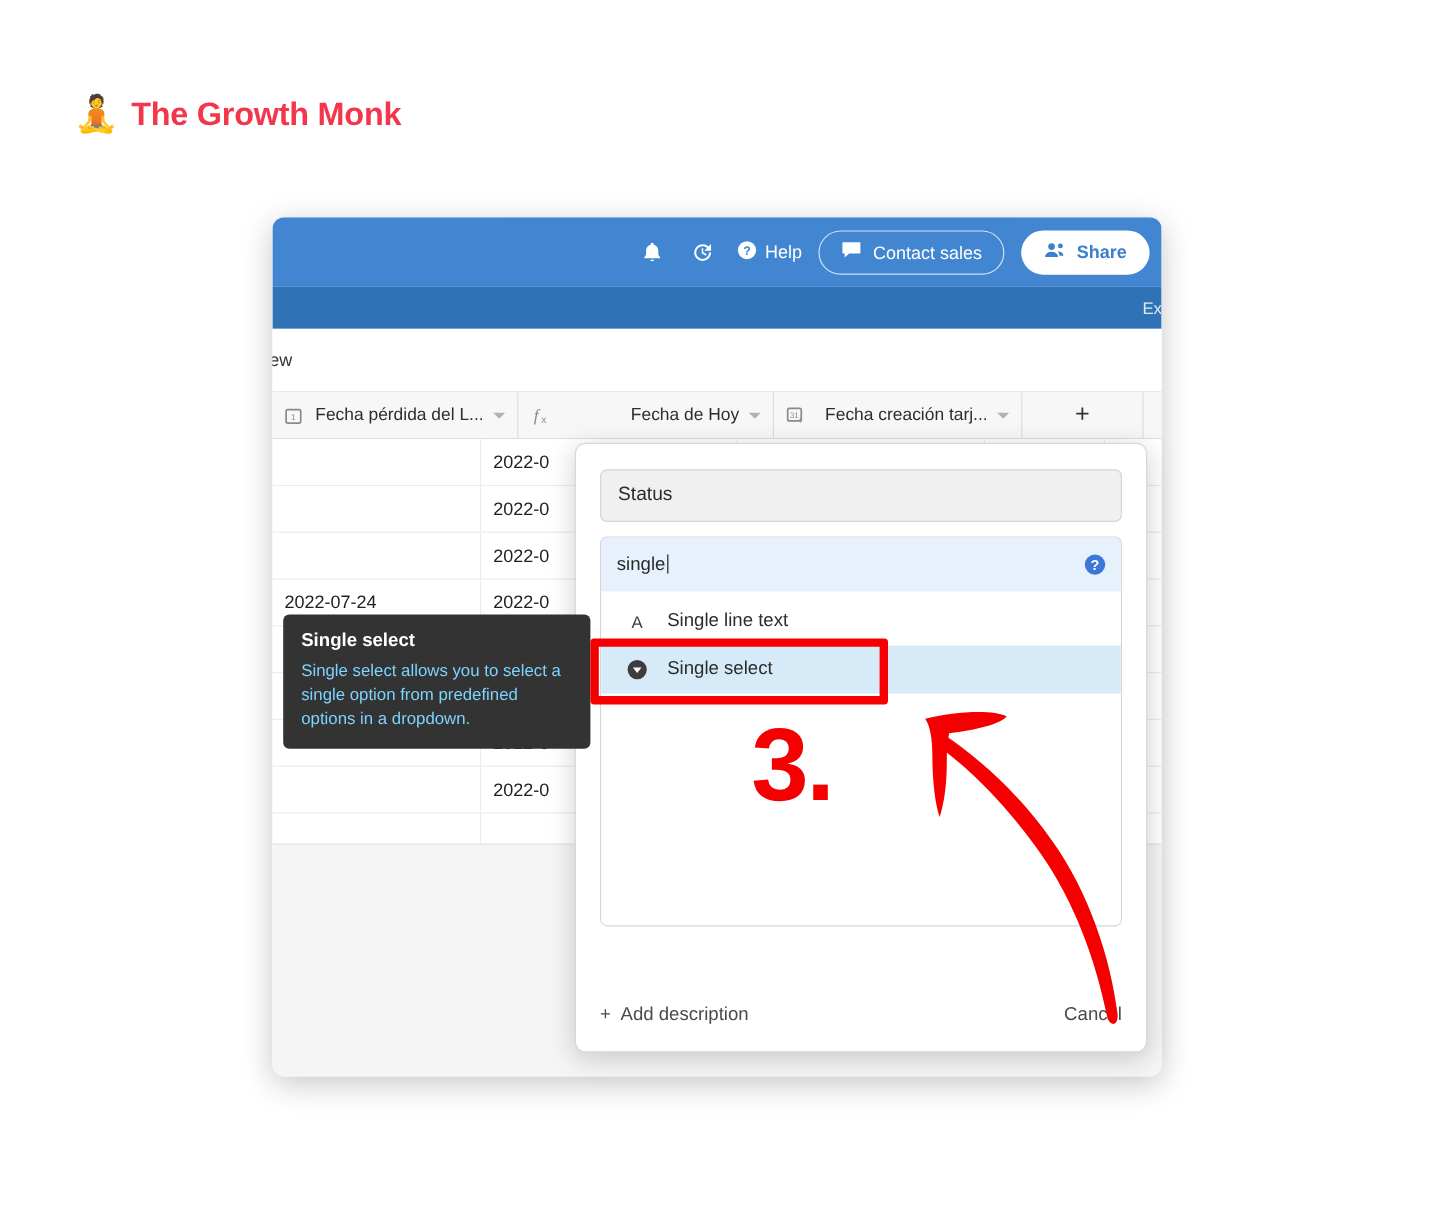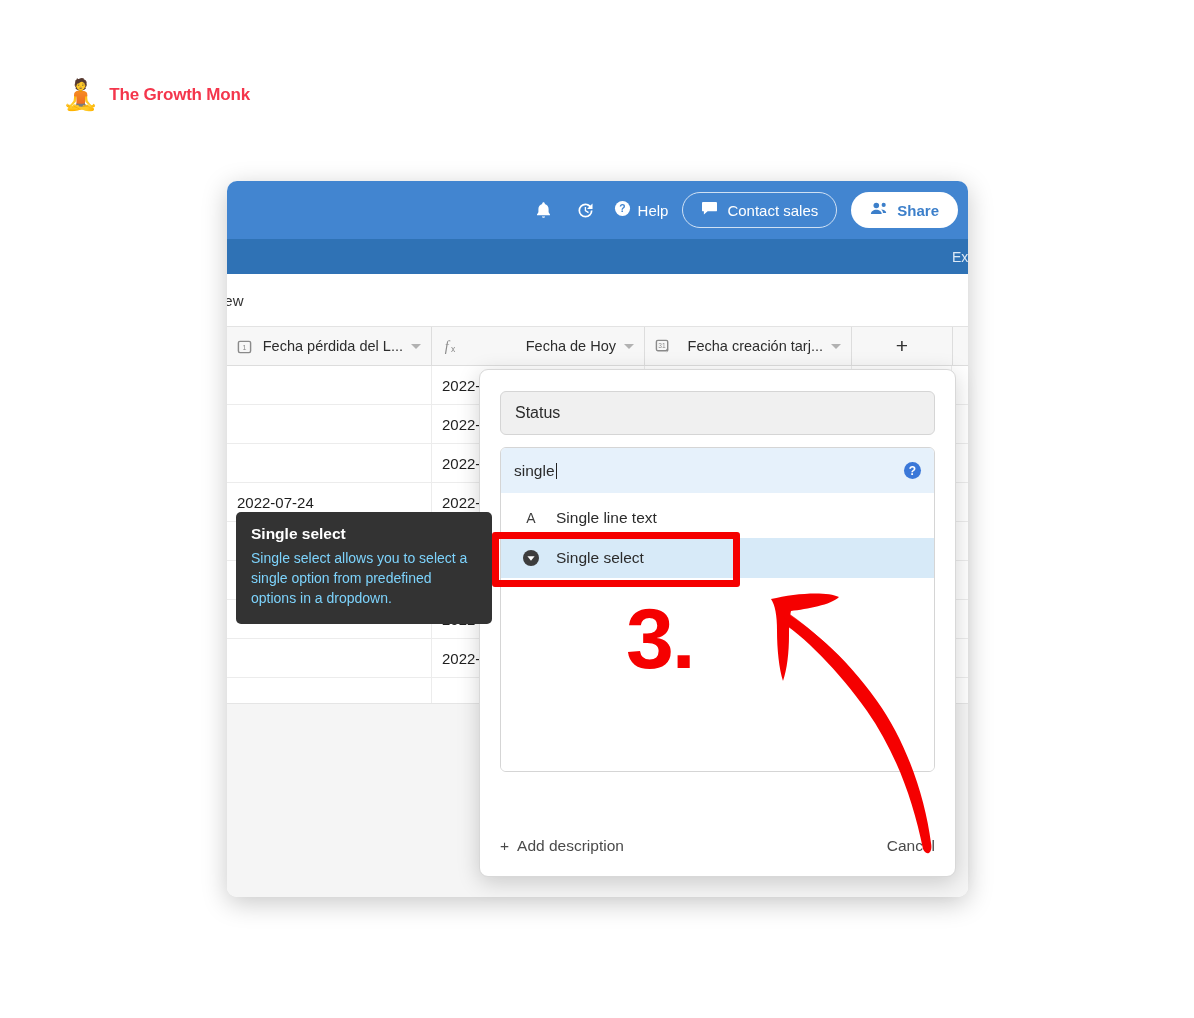--- a/index.html
+++ b/index.html
@@ -24,21 +24,21 @@
     align-items: center;
     gap: 10px;
   }
   #brand .logo-glyph {
     font-size: 30px;
     line-height: 1;
     filter: none;
   }
   #brand .brand-text {
     color: #f4364c;
-    font-size: 17px;
+    font-size: 27px;
     font-weight: bold;
     letter-spacing: -0.2px;
   }
 
   
   #app-window {
     position: absolute;
     left: 227px;
     top: 181px;
     width: 741px;
@@ -201,21 +201,21 @@
   }
   .cell {
     box-sizing: border-box;
     padding: 0 10px;
     display: flex;
     align-items: center;
     border-right: 1px solid #ececec;
     white-space: nowrap;
     overflow: hidden;
   }
-  .cell-0 { width: 205px; }
+  .cell-0 { width: 174px; }
   .cell-1 { width: 213px; }
   .cell-2 { width: 207px; }
   .cell-3 { width: 100px; border-right: 1px solid #ececec; }
   .grid-filler {
     position: absolute;
     left: 0;
     right: 0;
     top: 522px;
     bottom: 0;
     background: #f5f5f5;

